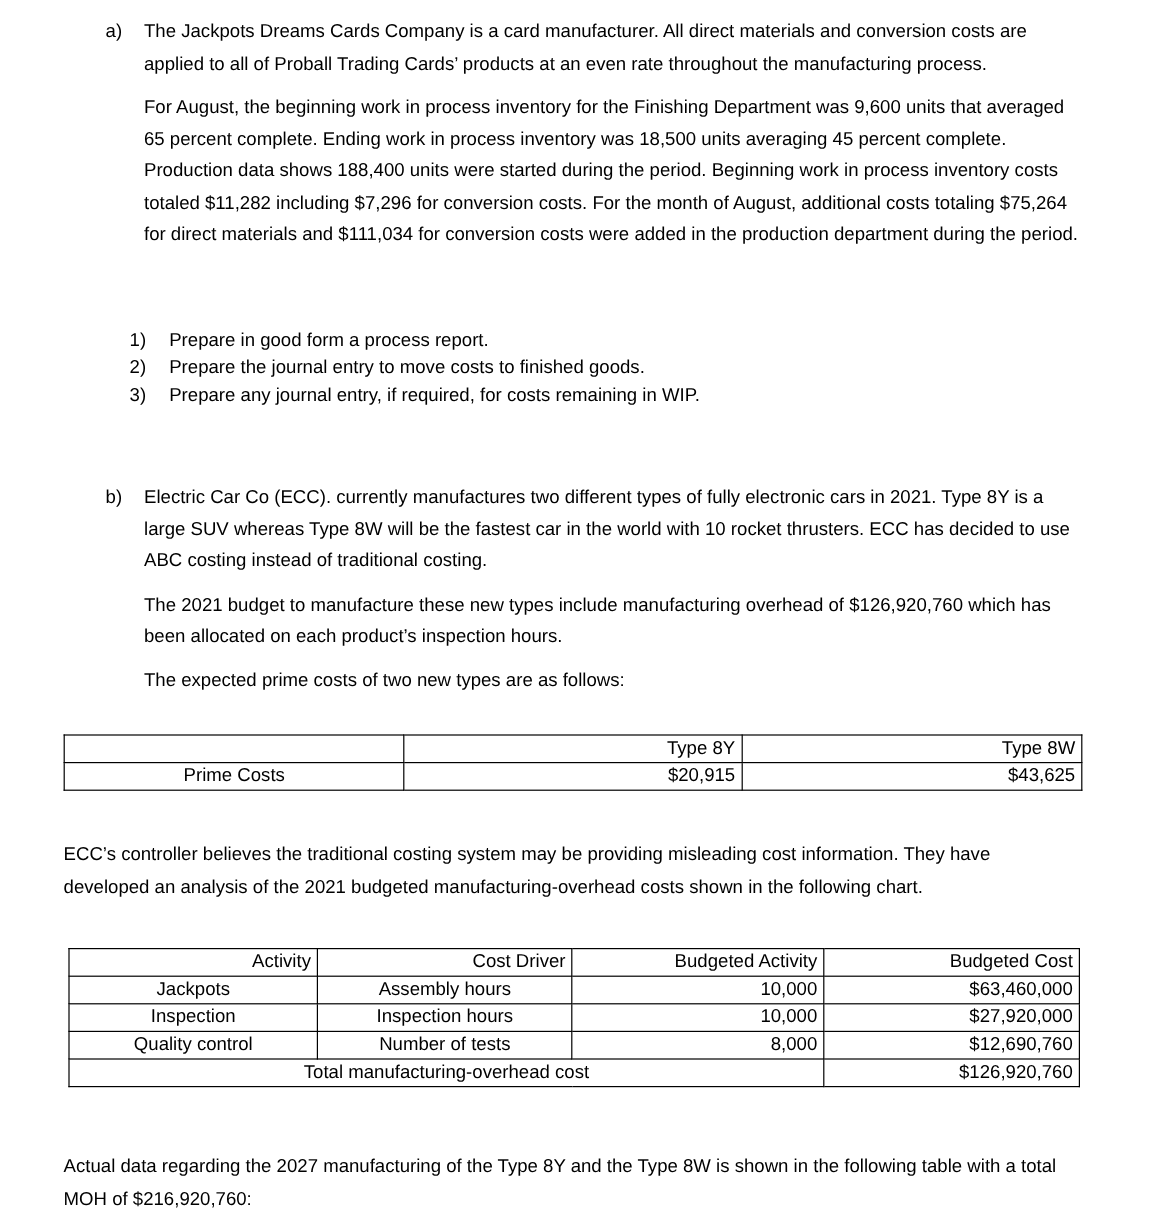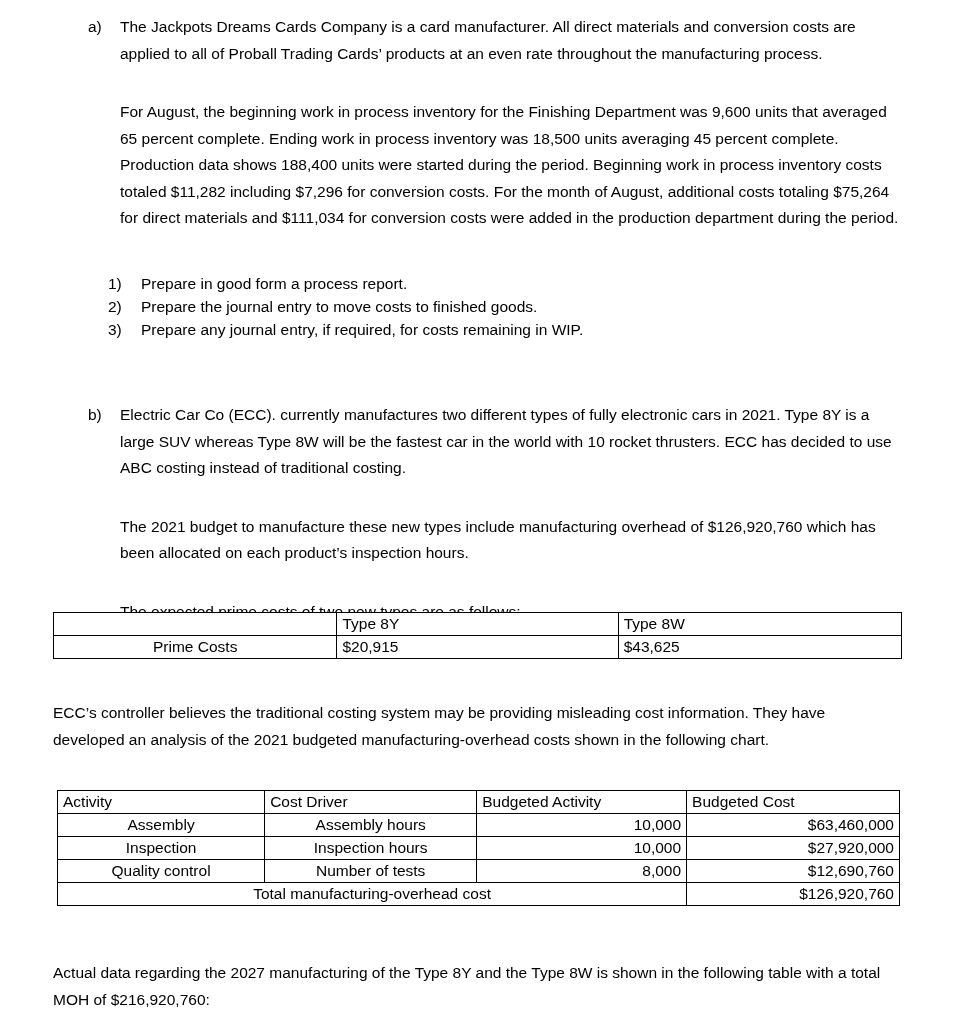--- a/index.html
+++ b/index.html
@@ -37,21 +37,21 @@
   .section-body {
     flex: 1 1 auto;
   }
   .para {
     font-size: 15.5px;
     line-height: 26.5px;
     margin: 0;
     text-align: left;
   }
   .para + .para {
-    margin-top: 32px;
+    margin-top: 10px;
   }
 
   
   .numlist {
     position: absolute;
     left: 108px;
     top: 272px;
     width: 700px;
   }
   .numrow {
@@ -80,21 +80,21 @@
     background: #fff;
   }
   table.doc-table td,
   table.doc-table th {
     border: 1.4px solid #000;
     padding: 1px 5px;
     font-weight: normal;
     line-height: 20px;
     white-space: nowrap;
   }
-  .c { text-align: left; }
+  .c { text-align: right; }
   .l { text-align: center; }
   .r { text-align: right; }
 
   
   #prime-costs-table { left: 53px; top: 612px; width: 849px; }
   #prime-costs-table .col-label { width: 281px; }
   #prime-costs-table .col-8y { width: 280px; }
   #prime-costs-table .col-8w { width: 282px; }
 
   
@@ -164,21 +164,21 @@
     <thead>
       <tr>
         <th class="col-activity c">Activity</th>
         <th class="col-driver c">Cost Driver</th>
         <th class="col-budact c">Budgeted Activity</th>
         <th class="col-budcost c">Budgeted Cost</th>
       </tr>
     </thead>
     <tbody>
       <tr>
-        <td class="l">Assembly</td>
+        <td class="l">Jackpots</td>
         <td class="l">Assembly hours</td>
         <td class="r">10,000</td>
         <td class="r">$63,460,000</td>
       </tr>
       <tr>
         <td class="l">Inspection</td>
         <td class="l">Inspection hours</td>
         <td class="r">10,000</td>
         <td class="r">$27,920,000</td>
       </tr>

